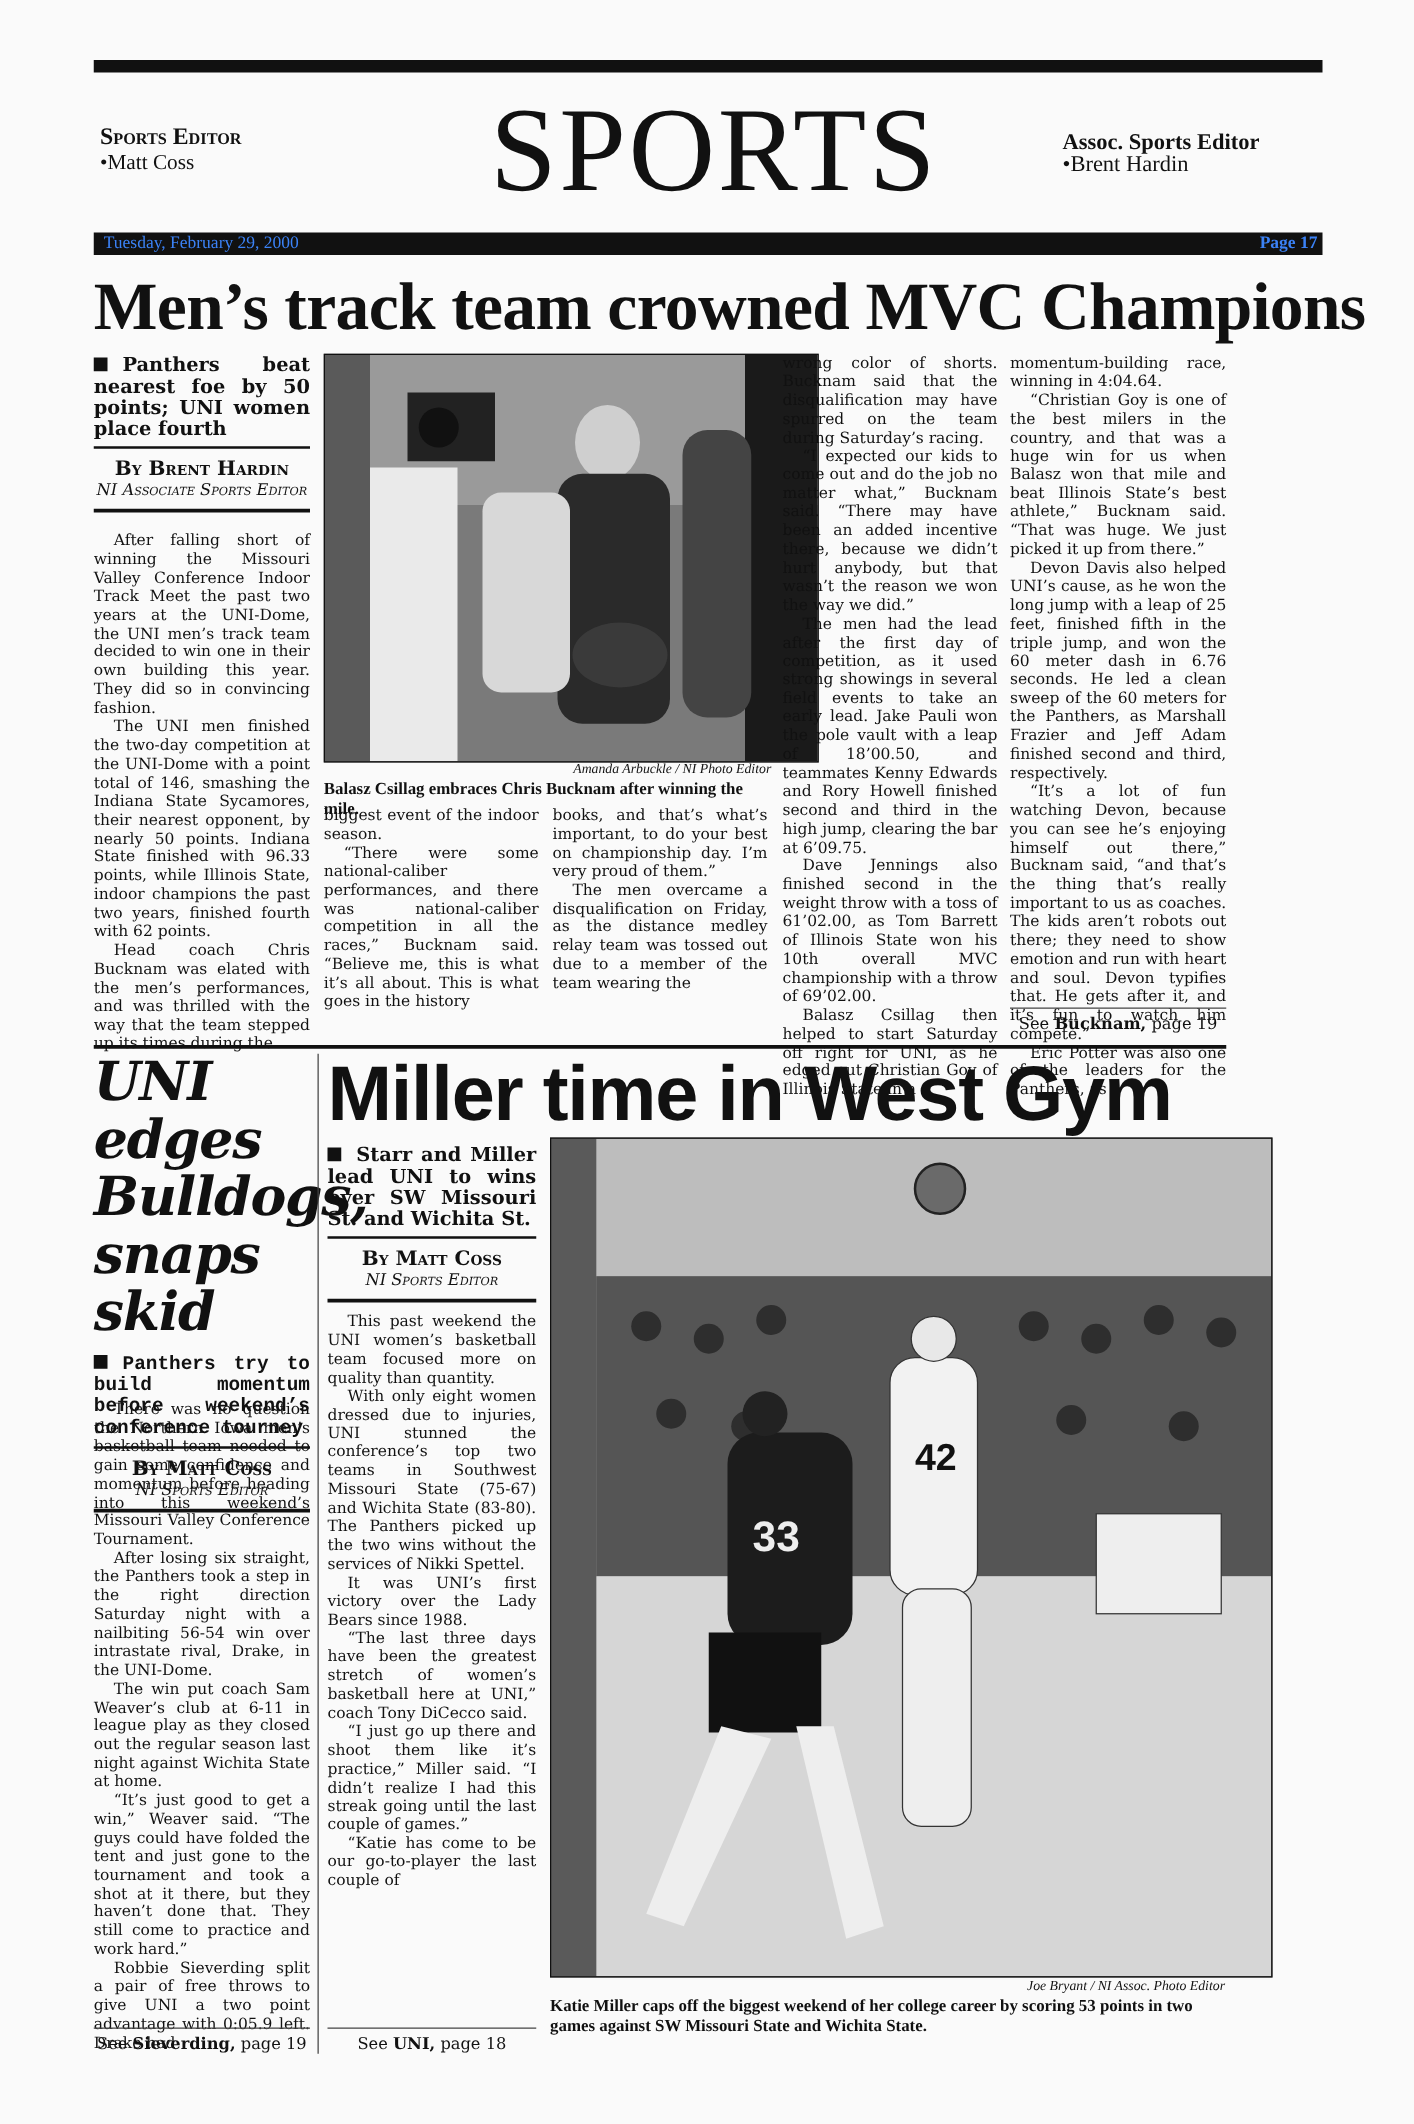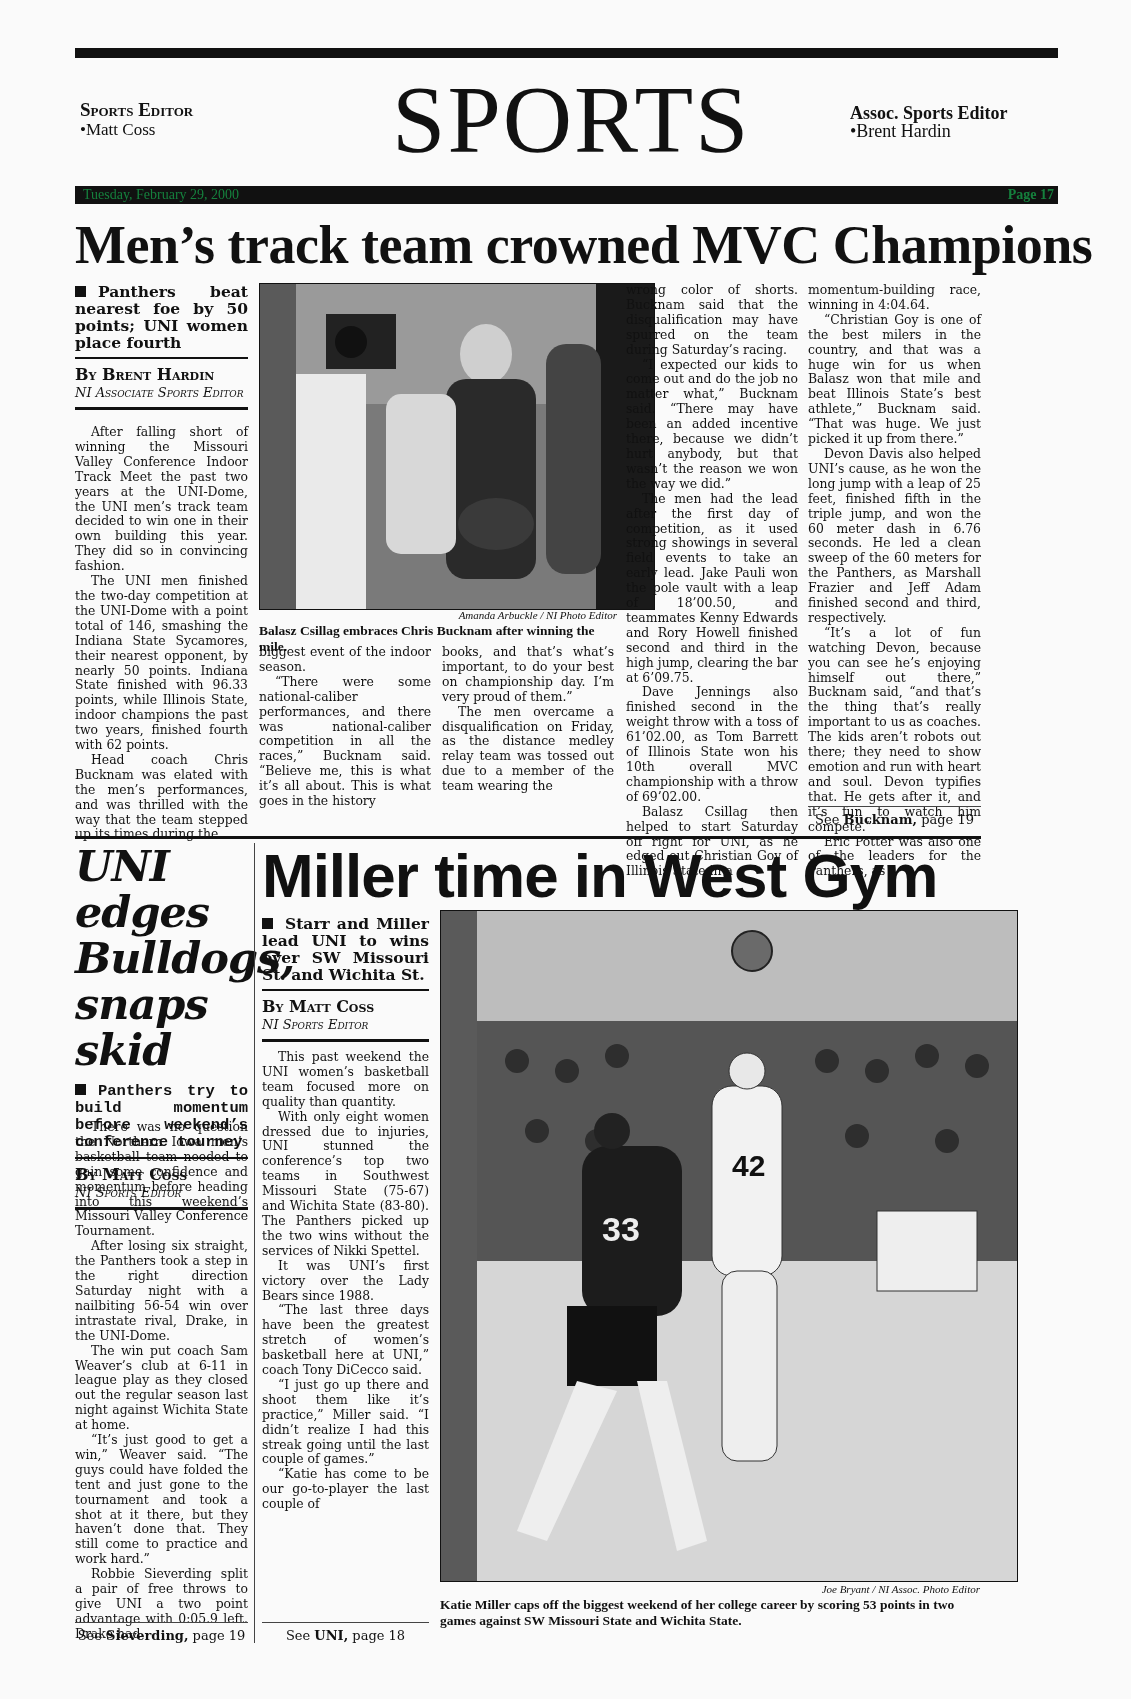--- a/index.html
+++ b/index.html
@@ -4,30 +4,30 @@
 <style>
   html,body{margin:0;padding:0;background:#fafafa;}
   body{width:1131px;height:1699px;position:relative;overflow:hidden;font-family:"DejaVu Serif","Liberation Serif",serif;color:#111;}
   .abs{position:absolute;}
   .topbar{left:75px;top:48px;width:983px;height:10px;background:#111;}
   .ed-left{left:80px;top:100px;font-family:"Liberation Serif",serif;font-size:17px;line-height:20px;}
   .ed-left .t{font-weight:bold;font-variant:small-caps;font-size:19px;}
   .ed-right{left:850px;top:104px;font-family:"Liberation Serif",serif;font-size:18px;line-height:18px;}
   .ed-right .t{font-weight:bold;}
   .masthead{left:392px;top:72px;font-family:"Liberation Serif",serif;font-size:96px;line-height:96px;letter-spacing:2px;}
-  .datebar{left:75px;top:186px;width:983px;height:18px;background:#111;color:#15803d;font-family:"Liberation Serif",serif;font-size:14px;line-height:18px;}
+  .datebar{left:75px;top:186px;width:983px;height:18px;background:#111;color:#3b82f6;font-family:"Liberation Serif",serif;font-size:14px;line-height:18px;}
   .datebar .d{position:absolute;left:8px;}
   .datebar .p{position:absolute;right:4px;font-weight:bold;}
   .hl1{left:75px;top:214px;width:983px;text-align:center;font-family:"Liberation Serif",serif;font-weight:bold;font-size:54px;line-height:62px;letter-spacing:-0.5px;white-space:nowrap;}
   .col{font-family:"DejaVu Serif",serif;font-size:12.4px;line-height:14.9px;text-align:justify;hyphens:none;}
   .col p{margin:0;text-indent:16px;}
   .col p.noind{text-indent:0;}
   .deck{font-family:"DejaVu Serif",serif;font-weight:bold;font-size:15.5px;line-height:17px;text-align:justify;}
   .sq{display:inline-block;width:11px;height:11px;background:#111;margin-right:12px;vertical-align:0;}
-  .byline{text-align:left;font-family:"DejaVu Serif",serif;}
+  .byline{text-align:center;font-family:"DejaVu Serif",serif;}
   .byline .n{font-weight:bold;font-variant:small-caps;font-size:16px;line-height:20px;}
   .byline .r{font-style:italic;font-variant:small-caps;font-size:13px;line-height:16px;}
   .rule{height:2px;background:#111;}
   .rule-thin{height:1px;background:#444;}
   .photo{background:#5a5a5a;border:1px solid #111;overflow:hidden;padding-left:36px;}
   .credit{font-family:"Liberation Serif",serif;font-style:italic;font-size:11px;text-align:right;}
   .caption{font-family:"Liberation Serif",serif;font-weight:bold;font-size:13.5px;line-height:16px;}
   .seejump{font-family:"DejaVu Serif",serif;font-size:13px;text-align:center;}
   .seejump b{font-weight:bold;}
   .hl2{font-family:"DejaVu Serif",serif;font-weight:bold;font-style:italic;font-size:43px;line-height:46px;letter-spacing:-1px;}

